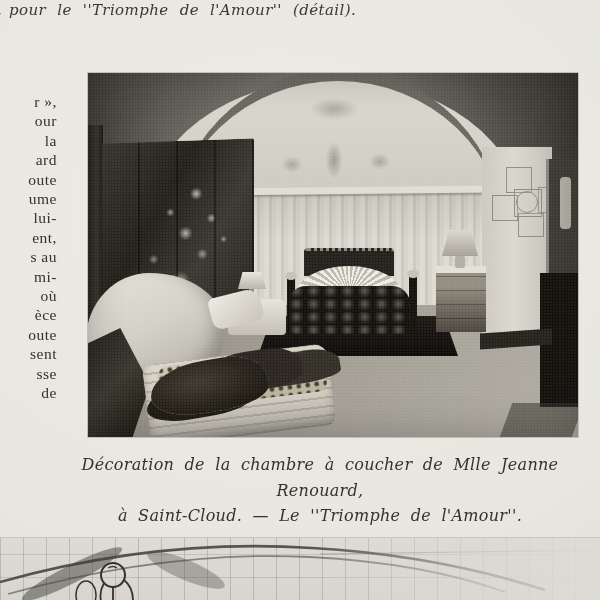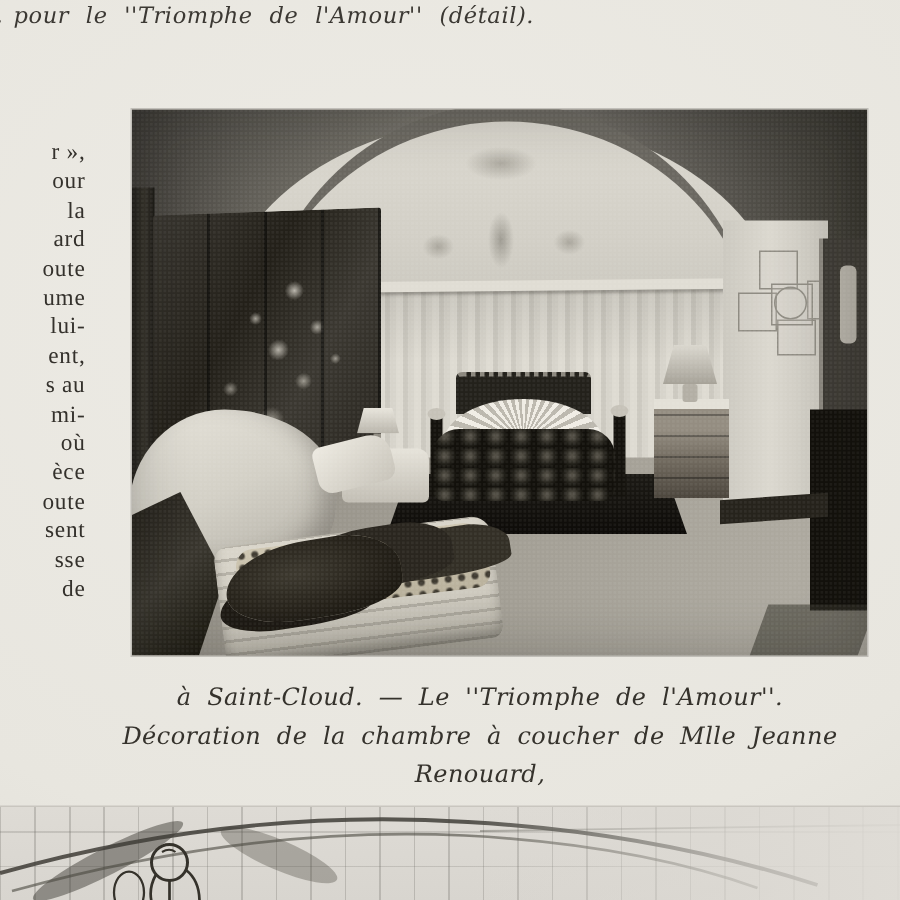--- a/index.html
+++ b/index.html
@@ -242,22 +242,22 @@
     <div class="cushion"></div>
     <div class="dark-chair"></div>
     <div class="bench"></div>
     <div class="leopard"></div>
     <div class="fur"></div>
     <div class="shadow-br"></div>
     <div class="grain"></div>
   </div>
 
   <div class="caption">
+    <div>Décoration de la chambre à coucher de Mlle Jeanne Renouard,</div>
     <div>à Saint-Cloud. — Le ''Triomphe de l'Amour''.</div>
-    <div>Décoration de la chambre à coucher de Mlle Jeanne Renouard,</div>
   </div>
 
   <div class="sketch">
     <svg width="600" height="63" viewBox="0 0 600 63">
       <ellipse cx="72" cy="36" rx="56" ry="9" transform="rotate(-27 72 36)" fill="rgba(52,49,42,0.45)"></ellipse>
       <ellipse cx="186" cy="32" rx="42" ry="10" transform="rotate(23 186 32)" fill="rgba(62,59,50,0.32)"></ellipse>
       <path d="M0,44 Q158,0 312,10 Q436,17 545,52" stroke="#3f3d37" stroke-width="2.6" fill="none" opacity="0.85"></path>
       <path d="M8,56 Q168,12 310,19 Q424,25 505,54" stroke="#4a4740" stroke-width="1.8" fill="none" opacity="0.6"></path>
       <line x1="320" y1="16" x2="600" y2="12" stroke="rgba(70,68,60,0.35)" stroke-width="1.2"></line>
       <circle cx="113" cy="37" r="12" stroke="#35322b" stroke-width="2" fill="none"></circle>

